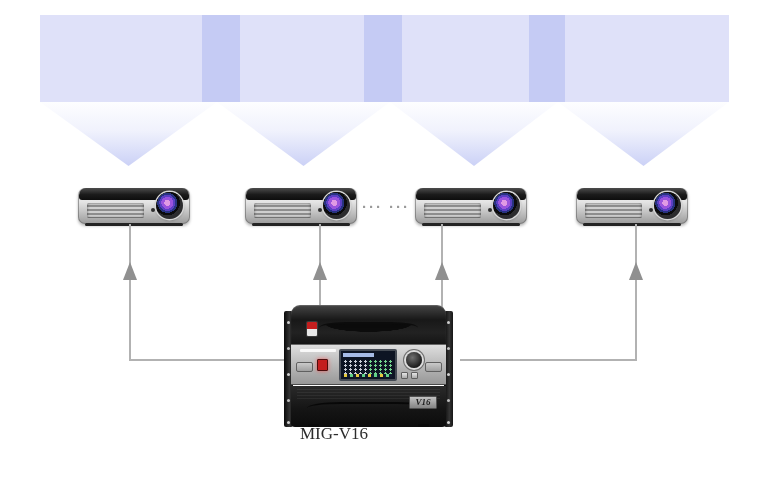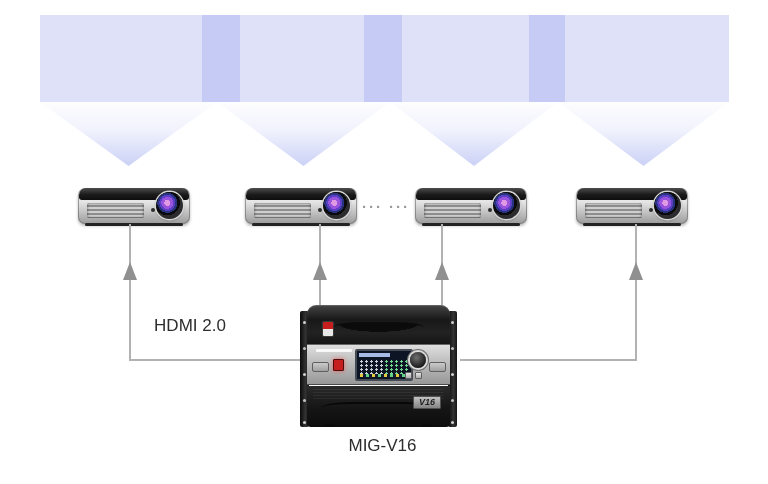--- a/index.html
+++ b/index.html
@@ -46,23 +46,23 @@
   .hl-left{left:129px;top:359px;width:174px;}
   .hl-right{left:460px;top:359px;width:177px;}
   .arrowhead{position:absolute;width:0;height:0;top:262px;
     border-left:7px solid transparent;border-right:7px solid transparent;
     border-bottom:18px solid var(--arrowhead);}
   .a1{left:123px;} .a2{left:313px;} .a3{left:435px;} .a4{left:629px;}
   
   .lbl{position:absolute;font-size:17px;color:var(--text);}
   .lbl-program{left:310px;top:237px;width:156px;text-align:center;}
   .lbl-hdmi{left:130px;top:316px;width:120px;text-align:center;}
-  .lbl-device{left:300px;top:436px;width:165px;text-align:center;}
-  
-  .device{position:absolute;left:300px;top:305px;width:157px;height:125px;}
+  .lbl-device{left:300px;top:424px;width:165px;text-align:left;font-family:Liberation Serif, serif;}
+  
+  .device{position:absolute;left:284px;top:305px;width:169px;height:125px;font-family:Liberation Serif, serif;}
   .ear{position:absolute;top:6px;width:9px;height:116px;border-radius:2px;
     background:linear-gradient(90deg,#0a0a0a,#333 60%,#161616);}
   .ear-l{left:0;} .ear-r{right:0;}
   .ear::after{content:"";position:absolute;left:3px;top:10px;width:3px;height:3px;border-radius:50%;
     background:#cfcfcf;box-shadow:0 26px #bfbfbf,0 52px #cfcfcf,0 78px #bfbfbf,0 100px #cfcfcf;}
   .chassis{position:absolute;left:7px;right:7px;top:0;bottom:3px;}
   .unit-top{position:absolute;top:0;left:0;right:0;height:39px;border-radius:9px 9px 0 0;
     background:linear-gradient(180deg,#454545 0%,#181818 38%,#222 70%,#151515 100%);
     box-shadow:inset 0 1px 1px rgba(255,255,255,.18);}
   .unit-top::after{content:"";position:absolute;left:18%;right:18%;top:17px;height:9px;
@@ -164,21 +164,20 @@
   <div class="vline v2"></div>
   <div class="vline v3"></div>
   <div class="vline v4"></div>
   <div class="hline hl-left"></div>
   <div class="hline hl-right"></div>
   <div class="arrowhead a1"></div>
   <div class="arrowhead a2"></div>
   <div class="arrowhead a3"></div>
   <div class="arrowhead a4"></div>
 
-  <div class="lbl lbl-hdmi">HDMI 2.0</div>
   <div class="lbl lbl-device">MIG-V16</div>
 
   <div class="device">
     <div class="ear ear-l"></div>
     <div class="ear ear-r"></div>
     <div class="chassis">
       <div class="unit-top">
         <div class="brand-logo-icon"></div>
       </div>
       <div class="unit-mid">

